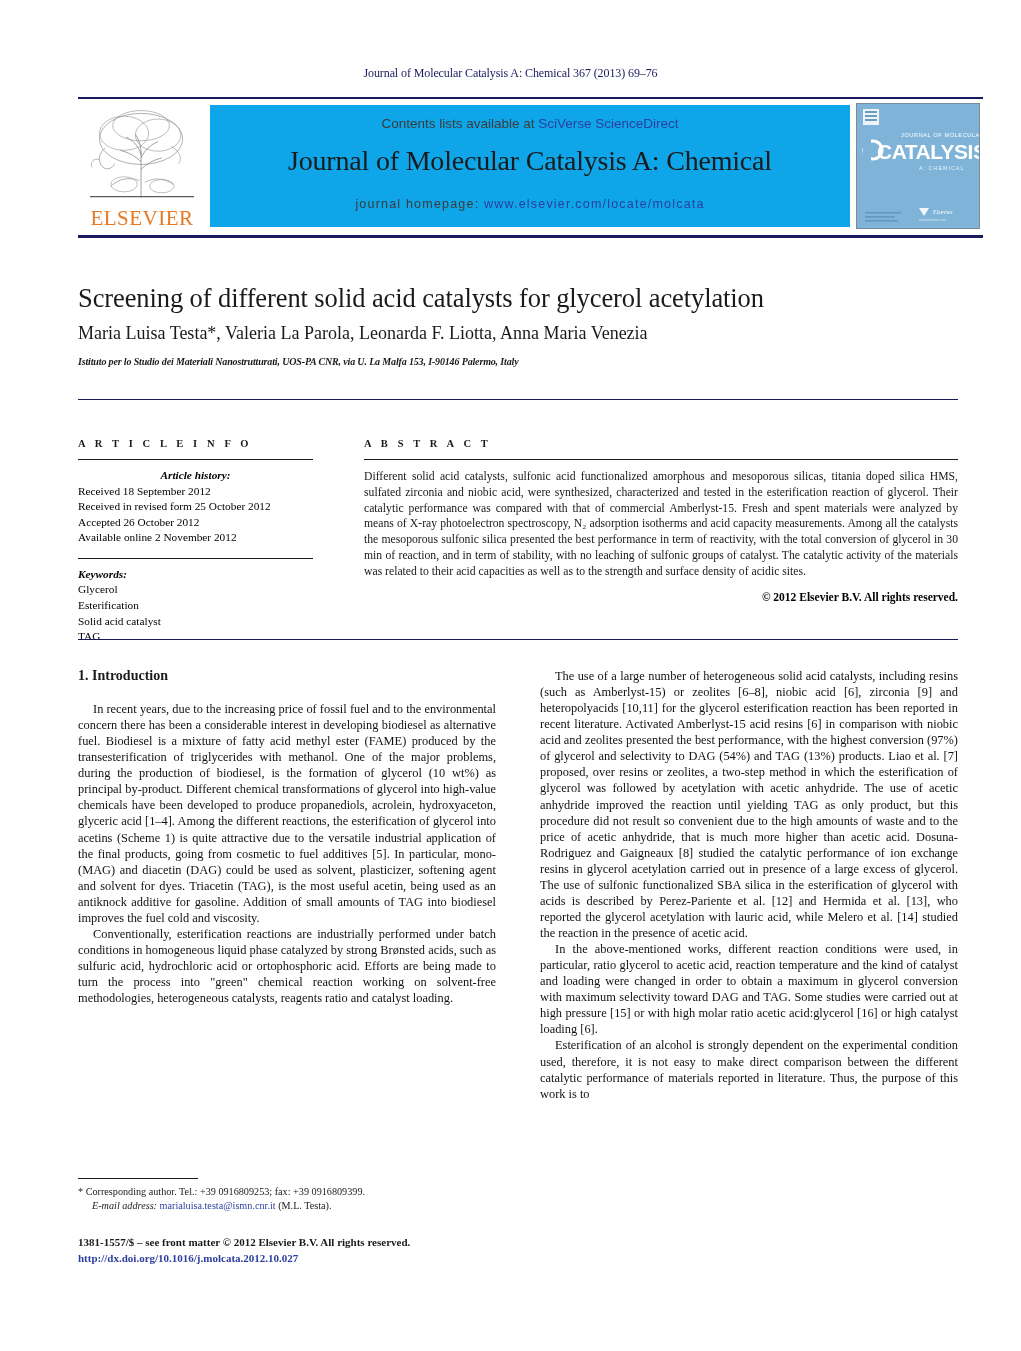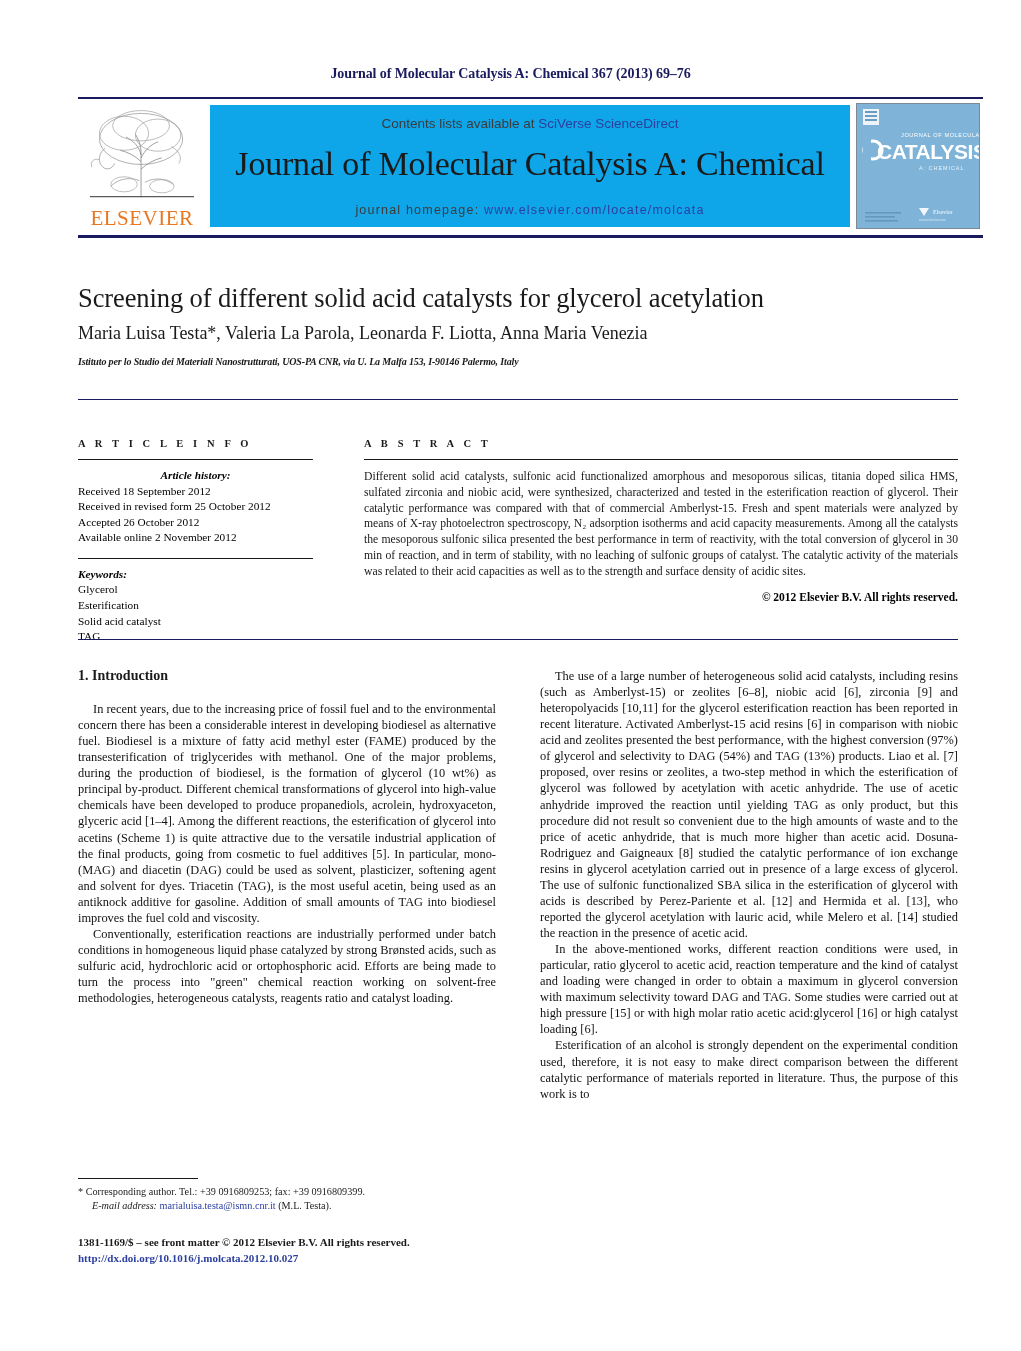--- a/index.html
+++ b/index.html
@@ -20,22 +20,22 @@
     width: 1021px;
     height: 1351px;
   }
 
   
   .running-head {
     position: absolute;
     left: 0; top: 66px;
     width: 1021px;
     text-align: center;
-    font-size: 14px;
-    font-weight: bold;
+    font-size: 12px;
+    font-weight: normal;
     color: #1a1a5e;
     letter-spacing: -0.1px;
   }
 
   
   .masthead {
     position: absolute;
     left: 78px; top: 97px;
     width: 905px;
     height: 140px;
@@ -80,21 +80,21 @@
   .banner-contents {
     margin-top: 11px;
     font-family: "Liberation Sans", sans-serif;
     font-size: 13.5px;
     color: #3b3b3b;
   }
   .banner-contents .sd-link { color: #2b3f9e; }
   .banner-journal {
     margin-top: 14px;
     font-family: "Liberation Serif", serif;
-    font-size: 34px;
+    font-size: 28px;
     color: #1a1a1a;
     letter-spacing: -0.2px;
   }
   .banner-homepage {
     margin-top: 20px;
     font-family: "Liberation Sans", sans-serif;
     font-size: 12.5px;
     color: #3b3b3b;
     letter-spacing: 1.2px;
   }
@@ -382,17 +382,17 @@
   <div class="footnote">
     <div>* Corresponding author. Tel.: +39 0916809253; fax: +39 0916809399.</div>
     <div class="ln2">
       <span class="email-label">E-mail address:</span>
       <span class="email-link">marialuisa.testa@ismn.cnr.it</span>
       <span>(M.L. Testa).</span>
     </div>
   </div>
 
   <div class="frontmatter">
-    <div>1381-1169/$ – see front matter © 2012 Elsevier B.V. All rights reserved.</div>
+    <div>1381-1557/$ – see front matter © 2012 Elsevier B.V. All rights reserved.</div>
     <div class="doi">http://dx.doi.org/10.1016/j.molcata.2012.10.027</div>
   </div>
 
 </div>
 
 </body></html>

